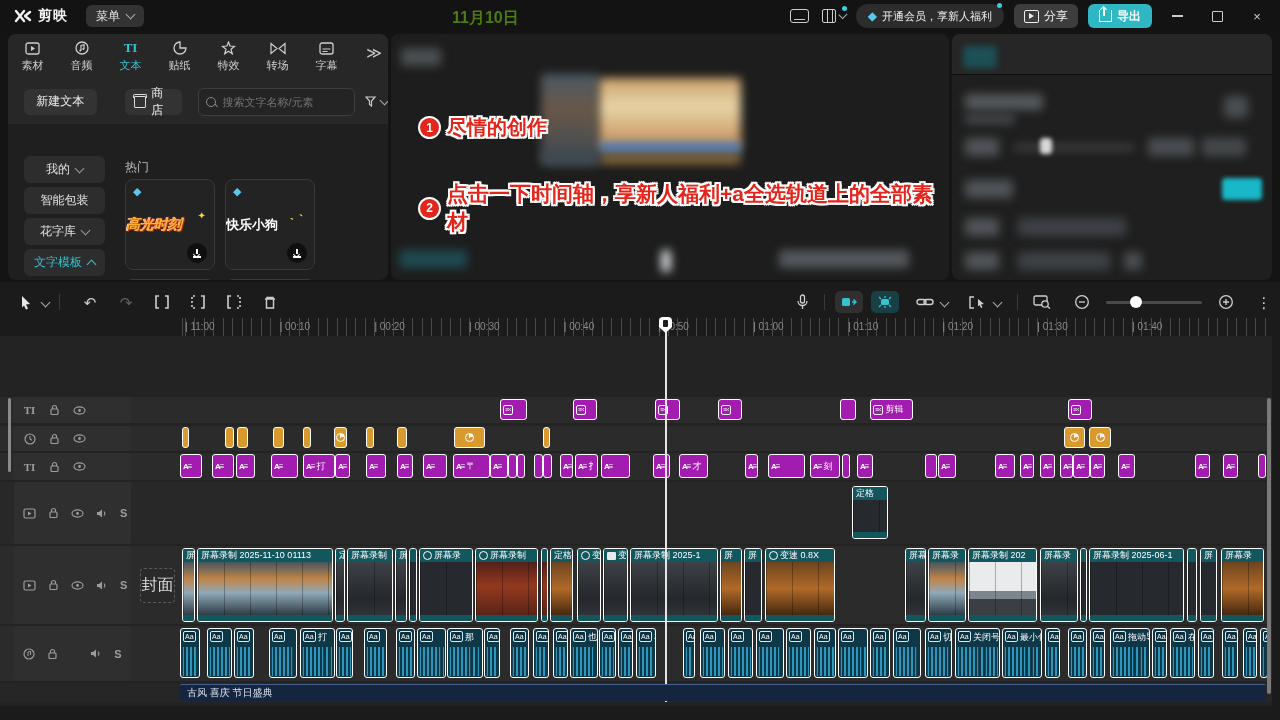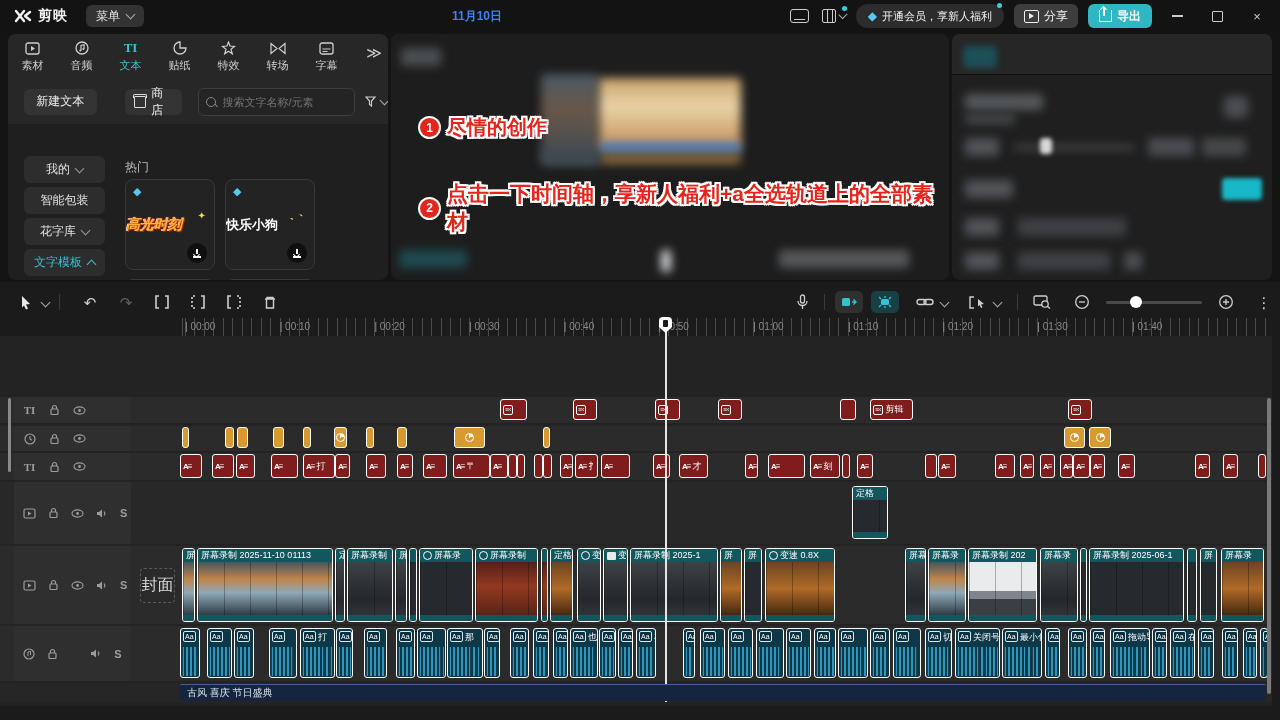--- a/index.html
+++ b/index.html
@@ -4,21 +4,21 @@
 <style>
 html,body{margin:0;padding:0;background:#000}
 #app{position:relative;width:1280px;height:720px;background:#141414;overflow:hidden;
   font-family:"Liberation Sans","DejaVu Sans",sans-serif;color:#ddd;-webkit-user-select:none}
 
 #titlebar{position:absolute;left:0;top:0;width:1280px;height:32px;background:#131313;display:flex;align-items:center}
 #logo{display:flex;align-items:center;gap:6px;margin-left:14px}
 #logo svg{display:block}
 #app-name{font-size:14px;font-weight:bold;color:#f2f2f2;letter-spacing:1px}
 #menu-btn{margin-left:18px;background:#333;border-radius:6px;height:22px;display:flex;align-items:center;gap:7px;padding:0 10px;font-size:12px;color:#e8e8e8}
-#proj-title{position:absolute;left:452px;top:8px;font-size:12px;color:#3b82f6;font-weight:bold}
+#proj-title{position:absolute;left:452px;top:8px;font-size:16px;color:#4d7c0f;font-weight:bold}
 .chev{width:6px;height:6px;border-right:1.4px solid #aaa;border-bottom:1.4px solid #aaa;transform:rotate(45deg);margin-top:-3px}
 .chev.up{transform:rotate(225deg);margin-top:3px}
 #tb-right{position:absolute;right:8px;top:0;height:32px;display:flex;align-items:center;gap:10px}
 .tb-ico{position:relative;width:24px;height:18px;display:flex;align-items:center;justify-content:center}
 .kb{width:17px;height:12px;border:1.4px solid #ccc;border-radius:3px;position:relative}
 .kb::after{content:"";position:absolute;left:3px;right:3px;bottom:2px;height:1.4px;background:#ccc}
 .layout{width:15px;height:12px;border:1.4px solid #ccc;border-radius:2px;position:relative}
 .layout::before{content:"";position:absolute;left:4px;top:0;bottom:0;width:1.4px;background:#ccc}
 .layout::after{content:"";position:absolute;left:9px;top:0;bottom:0;width:1.4px;background:#ccc}
 .dot{position:absolute;width:5px;height:5px;border-radius:50%;background:#35d0dc}
@@ -108,21 +108,21 @@
 #lane-txt{top:453px;height:27px}
 #lane-pip{top:482px;height:62px;background:#282828}
 #lane-video{top:546px;height:78px}
 #lane-audio{top:626px;height:55px}
 #lane-music{top:683px;height:19px;background:#262626}
 .hrow{position:absolute;left:14px;width:117px;background:#2f2f2f;border-radius:2px;display:flex;align-items:center;gap:12px;padding:0 9px;box-sizing:border-box}
 .hico{width:13px;display:flex;align-items:center;justify-content:center;color:#9d9d9d;font-size:11px;font-weight:bold}
 
 .clip{position:absolute;box-sizing:border-box;border:1.5px solid #fff;border-radius:3px;overflow:hidden;color:#fff;font-size:9px;white-space:nowrap}
 .c-flex{display:flex;align-items:center;gap:2px;padding:0 2px}
-.c-txt,.c-tpl{background:#7f1d1d}
+.c-txt,.c-tpl{background:#a21caf}
 .c-fx{background:#d89a2f;display:flex;align-items:center;justify-content:center}
 .badge-a{font-weight:bold;font-size:8px;letter-spacing:-1px;flex:none}
 .badge-box{border:1px solid #fff;border-radius:2px;font-size:7px;line-height:8px;padding:0 1px;flex:none}
 .circ{width:9px;height:9px;border-radius:50%;border:1.5px solid #fff;background:conic-gradient(rgba(255,255,255,.95) 0 25%,transparent 0);flex:none;box-sizing:border-box}
 .c-vid{background:#0f4a54}
 .vh{display:flex;align-items:center;gap:2px;height:13px;background:#12565e;padding:0 3px;overflow:hidden}
 .vb{position:absolute;top:13px;bottom:6px;left:0;right:0}
 .vb::after{content:"";position:absolute;inset:0;background:repeating-linear-gradient(90deg,rgba(0,0,0,.28) 0 1px,transparent 1px 26px)}
 .vf{position:absolute;bottom:0;left:0;right:0;height:6px;background:#12565e}
 .vt-mtn{background:linear-gradient(180deg,#46555e 0%,#c08448 32%,#8fa9b8 58%,#2e3c46 100%)}
@@ -454,21 +454,21 @@
           <circle cx="8" cy="8" r="6.3" stroke="#cfcfcf" stroke-width="1.3" fill="none"></circle>
           <path d="M5 8 h6 M8 5 v6" stroke="#cfcfcf" stroke-width="1.3"></path>
         </svg>
     </div>
     <div class="tool" style="margin-left:14px">
         <span class="glyph">⋮</span>
       </div>
   </div>
 
   <div id="ruler">
-      <span class="rlab" style="left: 185px;">00:00</span>
+      <span class="rlab" style="left: 185px;">11:00</span>
       <span class="rlab" style="left: 279.7px;">00:10</span>
       <span class="rlab" style="left: 374.4px;">00:20</span>
       <span class="rlab" style="left: 469.1px;">00:30</span>
       <span class="rlab" style="left: 563.8px;">00:40</span>
       <span class="rlab" style="left: 658.5px;">00:50</span>
       <span class="rlab" style="left: 753.2px;">01:00</span>
       <span class="rlab" style="left: 847.9px;">01:10</span>
       <span class="rlab" style="left: 942.6px;">01:20</span>
       <span class="rlab" style="left: 1037.3px;">01:30</span>
       <span class="rlab" style="left: 1132px;">01:40</span>

